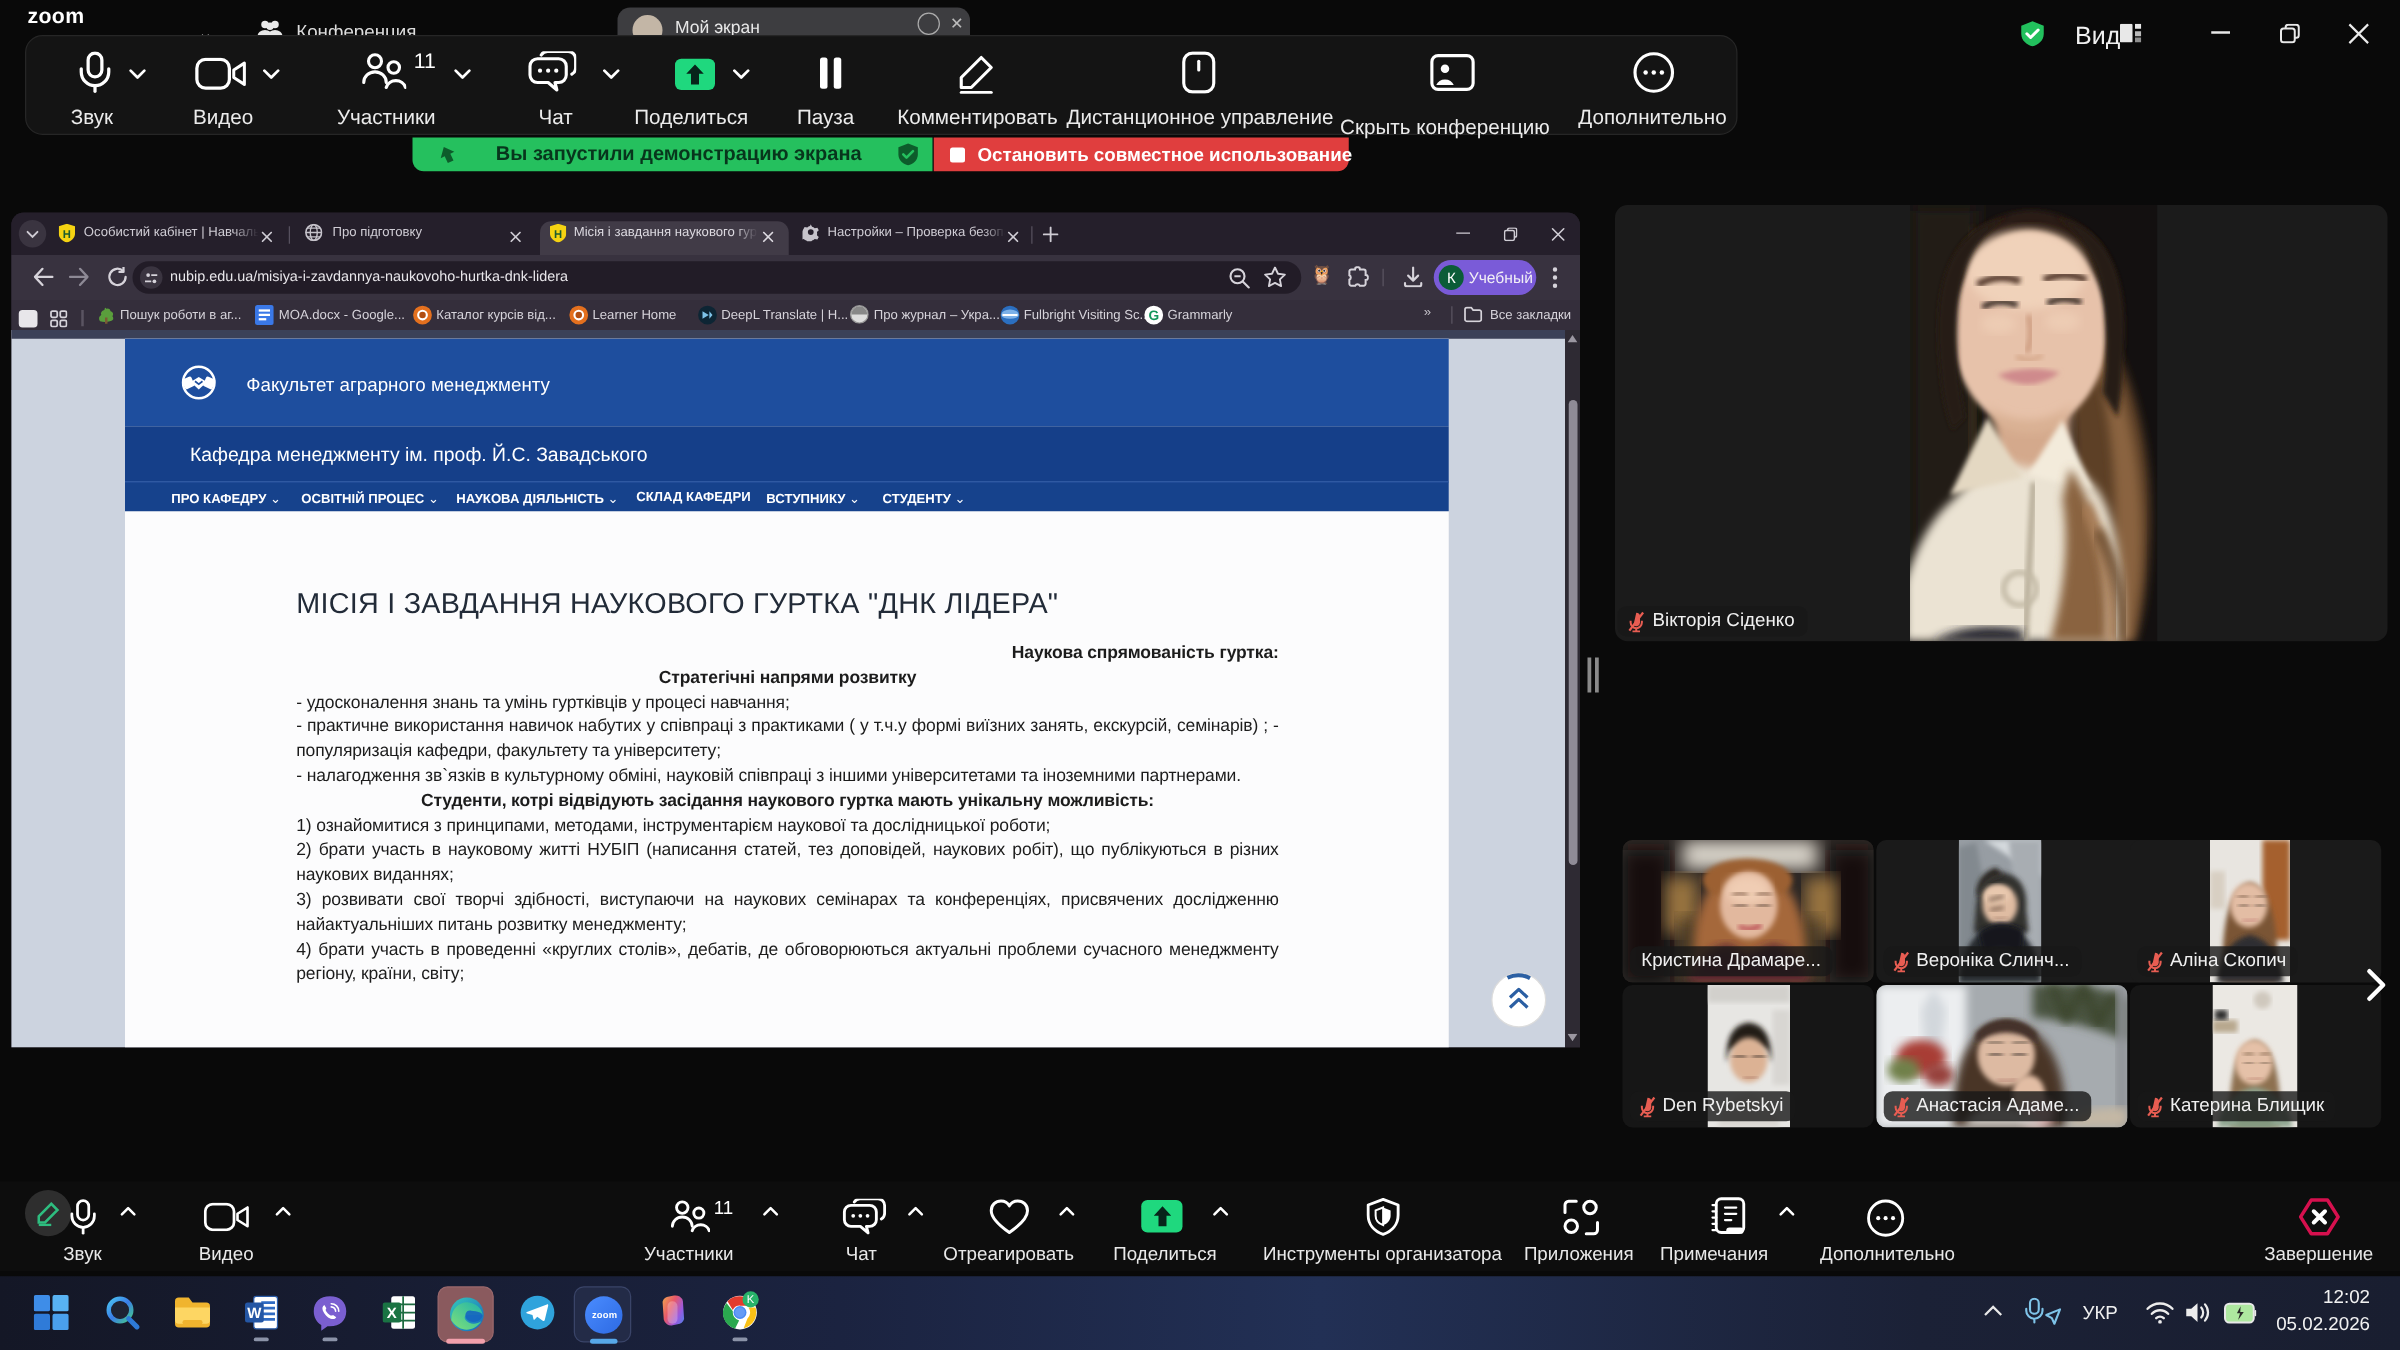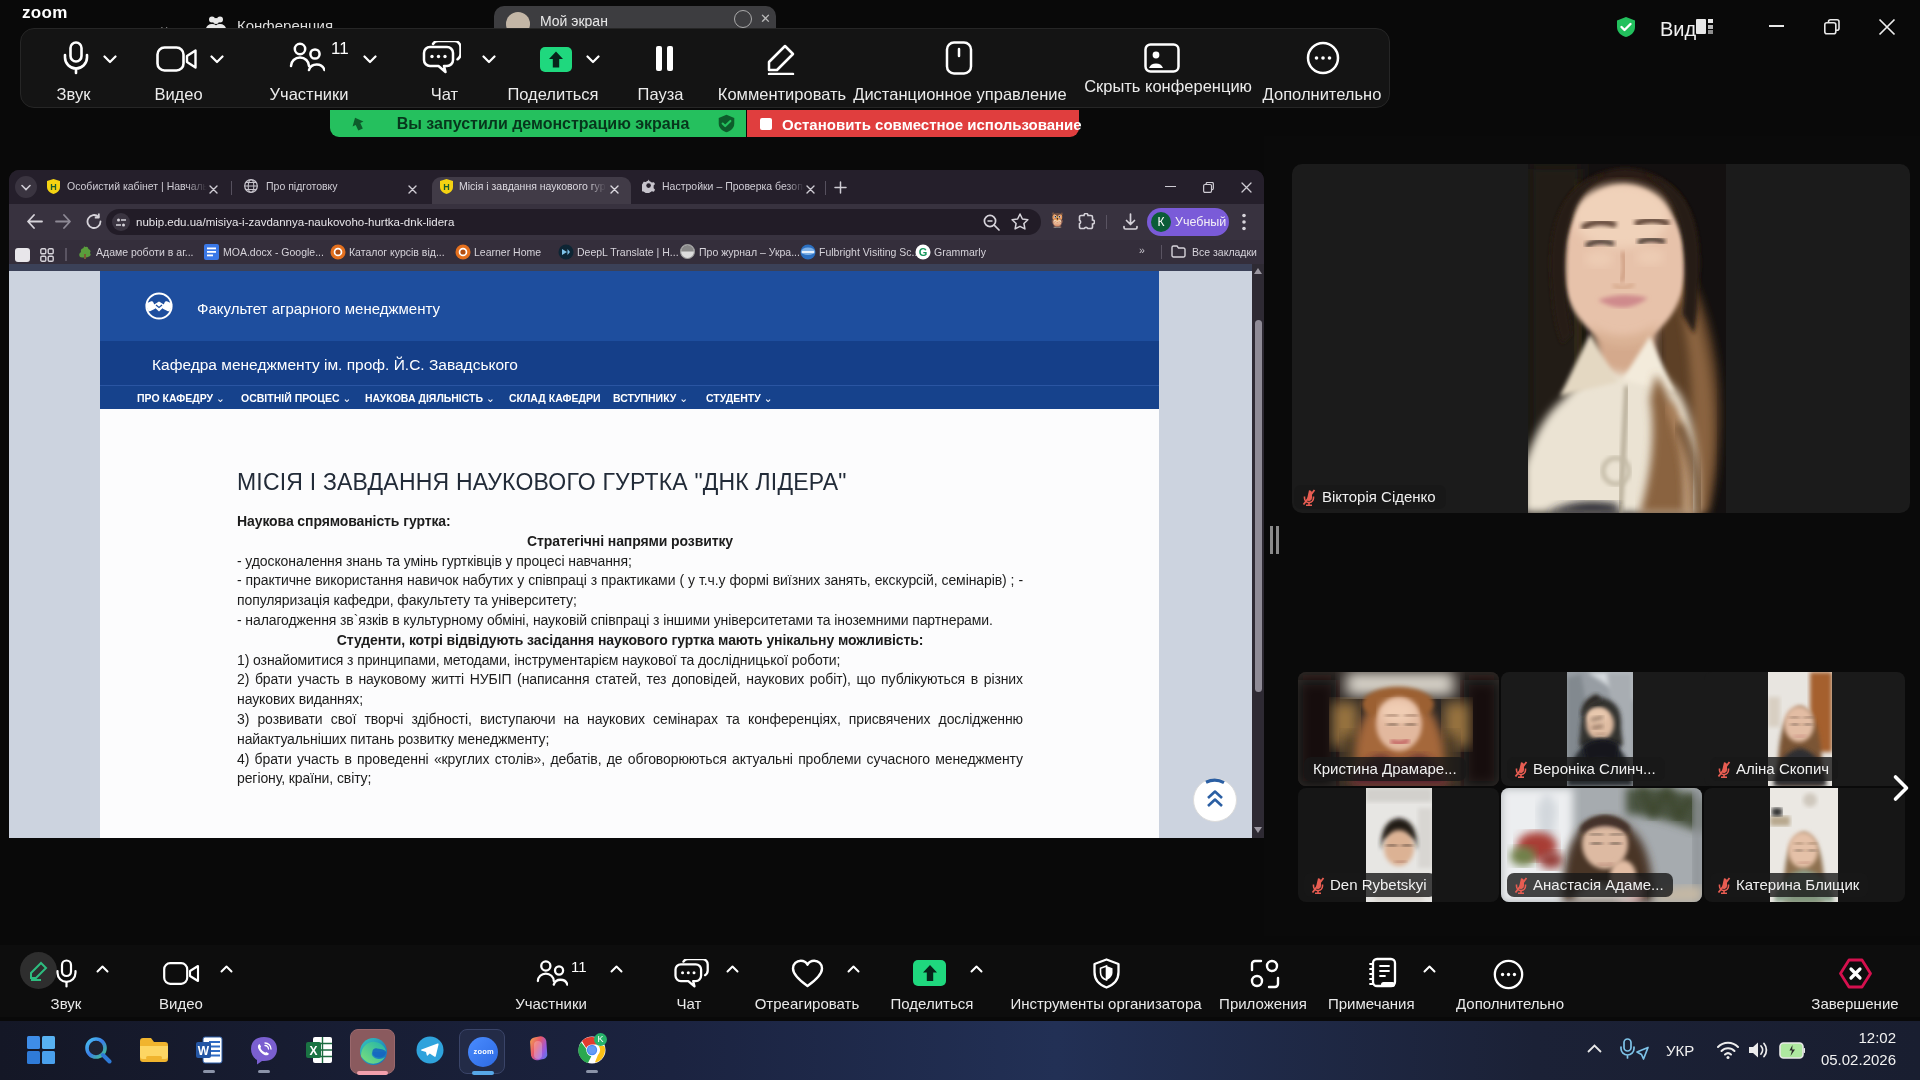--- a/index.html
+++ b/index.html
@@ -130,21 +130,21 @@
       <rect x="4" y="1.5" width="24" height="31" rx="7" fill="none" stroke="#fff" stroke-width="2.5"></rect>
       <line x1="16" y1="8" x2="16" y2="15" stroke="#fff" stroke-width="2.5" stroke-linecap="round"></line>
     </svg>
     <div class="abs wlabel" style="left:819px;top:56px;width:240px;text-align:center;">Дистанционное управление</div>
 
     <svg class="abs" style="left:1123px;top:14px;" width="36" height="30" viewBox="0 0 36 30">
       <rect x="1.5" y="1.5" width="33" height="27" rx="5" fill="none" stroke="#fff" stroke-width="2.5"></rect>
       <circle cx="12" cy="12" r="3.4" fill="#fff"></circle>
       <path d="M5 25 a7.5 7 0 0 1 14 0" fill="#fff"></path>
     </svg>
-    <div class="abs wlabel" style="left:1051px;top:48px;width:180px;text-align:right;">Скрыть конференцию</div>
+    <div class="abs wlabel" style="left:1051px;top:64px;width:180px;text-align:left;">Скрыть конференцию</div>
 
     <svg class="abs" style="left:1285px;top:12px;" width="34" height="34" viewBox="0 0 34 34">
       <circle cx="17" cy="17" r="15" fill="none" stroke="#fff" stroke-width="2.5"></circle>
       <circle cx="10.5" cy="17" r="1.8" fill="#fff"></circle>
         <circle cx="17" cy="17" r="1.8" fill="#fff"></circle>
         <circle cx="23.5" cy="17" r="1.8" fill="#fff"></circle>
     </svg>
     <div class="abs wlabel" style="left:1221px;top:56px;width:160px;text-align:center;">Дополнительно</div>
   </div>
 
@@ -294,21 +294,21 @@
           <rect x="0.8" y="8.2" width="5" height="5" rx="1.2" fill="none" stroke="#d6d3da" stroke-width="1.4"></rect>
           <rect x="8.2" y="8.2" width="5" height="5" rx="1.2" fill="none" stroke="#d6d3da" stroke-width="1.4"></rect>
         </svg>
       <div class="abs" style="left:56px;top:8px;width:1.5px;height:13px;background:#5a5462;"></div>
       <div class="abs" style="left:68px;top:4px;width:16px;height:16px;">
         <svg width="16" height="16" viewBox="0 0 16 16">
             <path d="M3 13 q-2-3 1-5 q-1-3 2.5-4 Q7 1 8 3 q3-1 3.5 2 q3 1 1.5 4 q2 3-2 4 q-4 1-8 0z" fill="#5a9e3c"></path>
             <rect x="7" y="10" width="2" height="5" fill="#7b5a34"></rect>
           </svg>
       </div>
-      <div class="abs" style="left:87px;top:6px;">Адаме роботи в аг...</div>
+      <div class="abs" style="left:87px;top:6px;">Пошук роботи в аг...</div>
       <div class="abs" style="left:195px;top:4px;width:15px;height:16px;"><svg width="15" height="16" viewBox="0 0 15 16">
             <rect x="0" y="0" width="15" height="16" rx="2" fill="#3a78e7"></rect>
             <rect x="3" y="3.5" width="9" height="1.8" fill="#fff"></rect>
             <rect x="3" y="7" width="9" height="1.8" fill="#fff"></rect>
             <rect x="3" y="10.5" width="6" height="1.8" fill="#fff"></rect>
           </svg></div>
       <div class="abs" style="left:214px;top:6px;">MOA.docx - Google...</div>
       <div class="abs" style="left:321px;top:4px;width:16px;height:16px;"><svg width="16" height="16" viewBox="0 0 16 16">
             <circle cx="8" cy="8" r="7.5" fill="#e4701e"></circle>
             <circle cx="8" cy="8" r="4.3" fill="#fff"></circle>
@@ -376,21 +376,21 @@
           <div class="abs" style="left:141px;top:6px;">ОСВІТНІЙ ПРОЦЕС <span style="font-weight:normal;">⌄</span></div>
           <div class="abs" style="left:265px;top:6px;">НАУКОВА ДІЯЛЬНІСТЬ <span style="font-weight:normal;">⌄</span></div>
           <div class="abs" style="left:409px;top:6px;">СКЛАД КАФЕДРИ</div>
           <div class="abs" style="left:513px;top:6px;">ВСТУПНИКУ <span style="font-weight:normal;">⌄</span></div>
           <div class="abs" style="left:606px;top:6px;text-align:center;">СТУДЕНТУ <span style="font-weight:normal;">⌄</span></div>
         </div>
 
         <div class="abs" style="left:137px;top:198px;width:790px;color:#222b38;font-size:23px;letter-spacing:0.2px;">МІСІЯ І ЗАВДАННЯ НАУКОВОГО ГУРТКА "ДНК ЛІДЕРА"</div>
 
         <div class="abs" style="left:137px;top:241px;width:786px;color:#1c1c1c;font-size:14px;letter-spacing:-0.1px;line-height:19.8px;text-align:justify;">
-          <div style="text-align:left;font-weight:bold;">Наукова спрямованість гуртка:</div>
+          <div style="text-align:right;font-weight:bold;">Наукова спрямованість гуртка:</div>
           <div style="text-align:center;font-weight:bold;">Стратегічні напрями розвитку</div>
           <div>- удосконалення знань та умінь гуртківців у процесі навчання;</div>
           <div>- практичне використання навичок набутих у співпраці з практиками ( у т.ч.у формі виїзних занять, екскурсій, семінарів) ; - популяризація кафедри, факультету та університету;</div>
           <div>- налагодження зв`язків в культурному обміні, науковій співпраці з іншими університетами та іноземними партнерами.</div>
           <div style="text-align:center;font-weight:bold;">Студенти, котрі відвідують засідання наукового гуртка мають унікальну можливість:</div>
           <div>1) ознайомитися з принципами, методами, інструментарієм наукової та дослідницької роботи;</div>
           <div>2) брати участь в науковому житті НУБІП (написання статей, тез доповідей, наукових робіт), що публікуються в різних наукових виданнях;</div>
           <div>3) розвивати свої творчі здібності, виступаючи на наукових семінарах та конференціях, присвячених дослідженню найактуальніших питань розвитку менеджменту;</div>
           <div>4) брати участь в проведенні «круглих столів», дебатів, де обговорюються актуальні проблеми сучасного менеджменту регіону, країни, світу;</div>
         </div>

